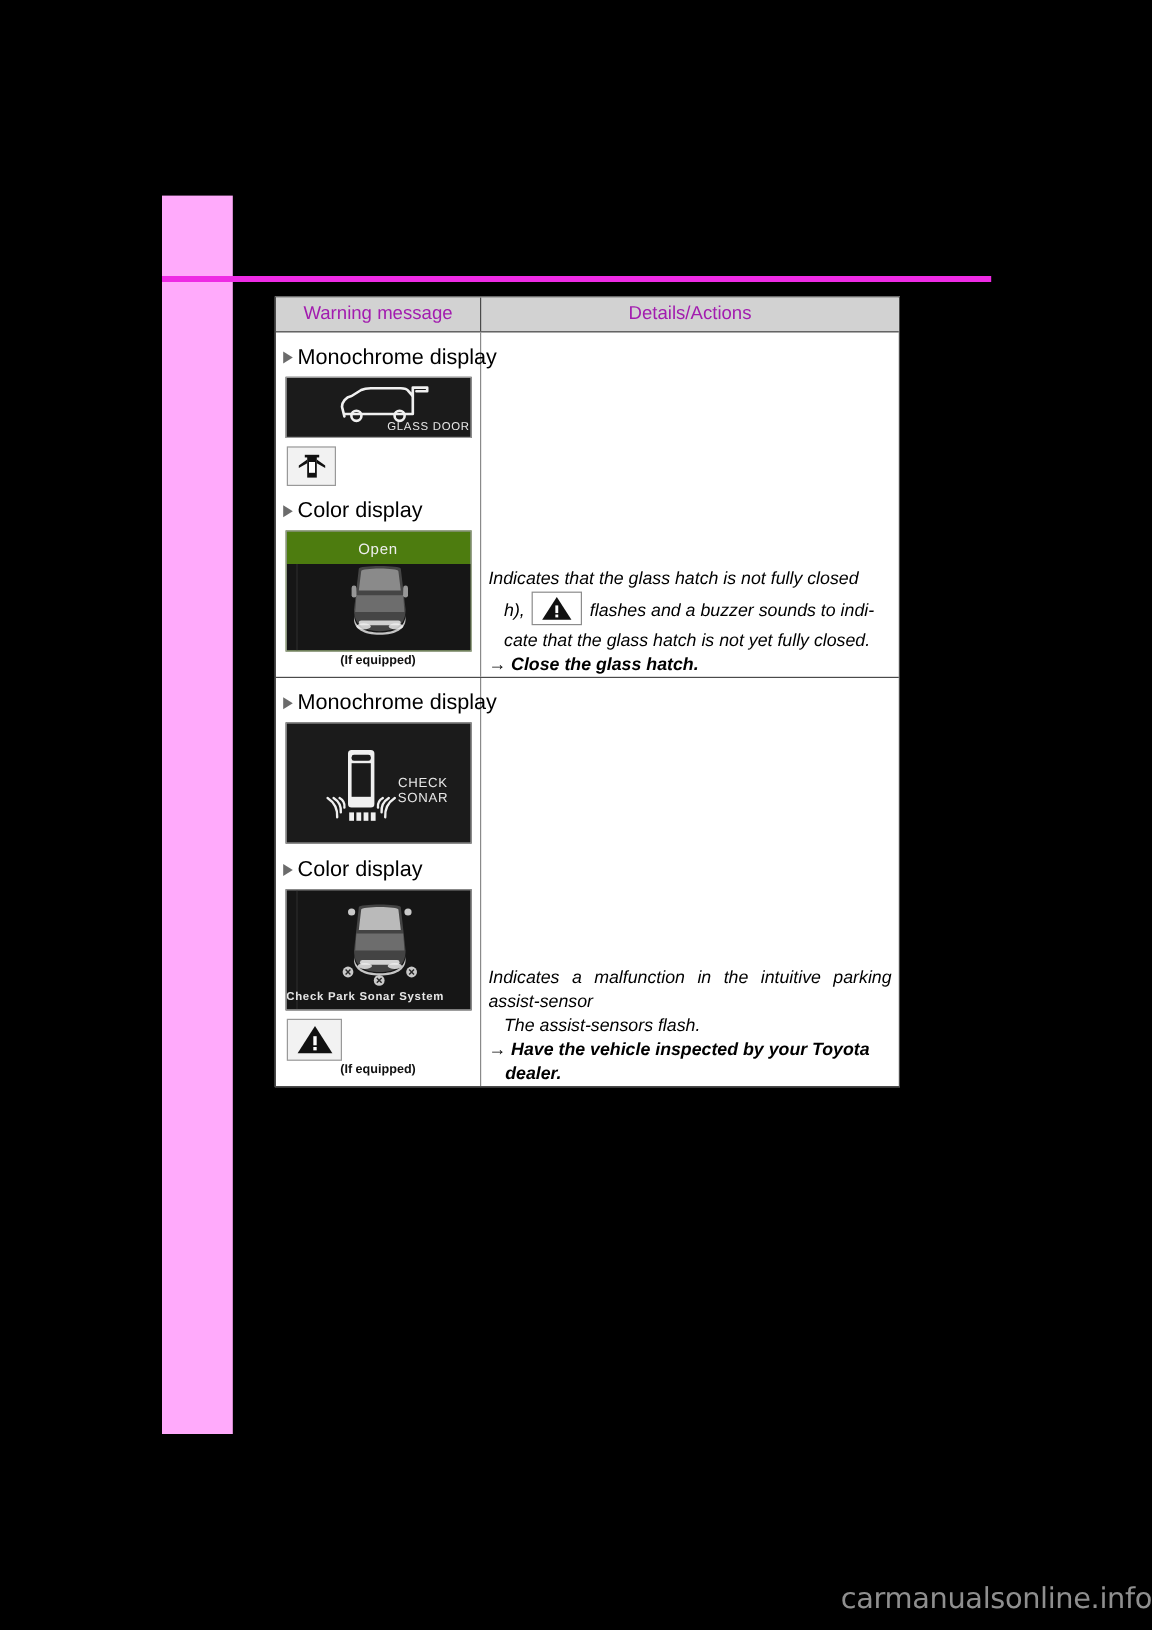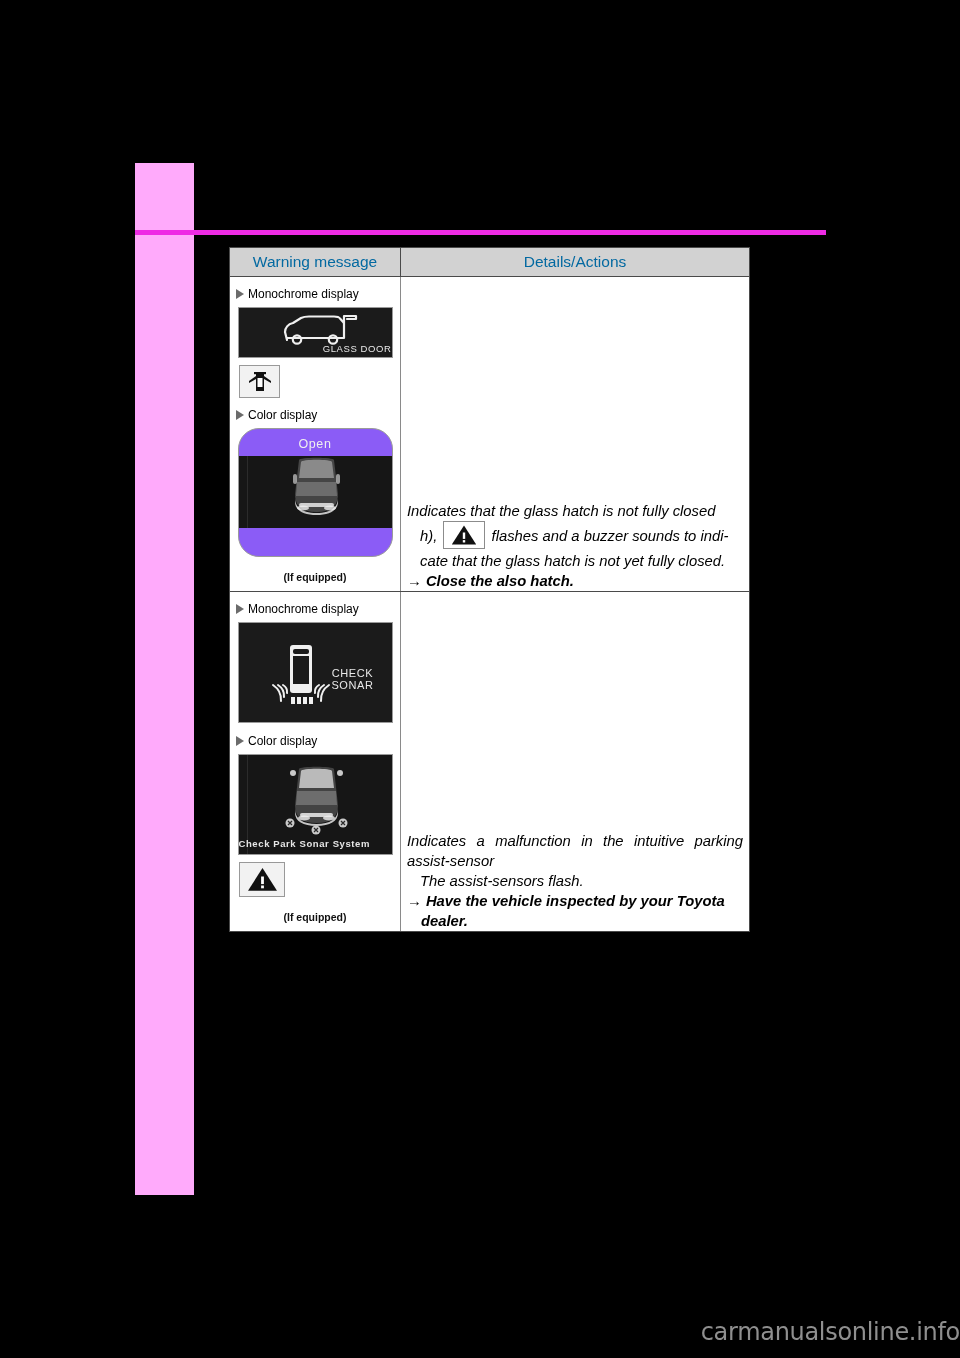--- a/index.html
+++ b/index.html
@@ -43,21 +43,21 @@
     border: 1px solid #4a4a4a;
     box-sizing: border-box;
   }
   .thead {
     display: flex;
     background: #d2d2d2;
     border-bottom: 1px solid #4a4a4a;
   }
   .th {
     font-size: 15.5px;
-    color: #0369a1;
+    color: #a21caf;
     text-align: center;
     padding: 5px 0 5px 0;
     box-sizing: border-box;
   }
   .th-left {
     width: 171px;
     border-right: 1px solid #4a4a4a;
   }
   .th-right {
     width: 348px;
@@ -82,21 +82,21 @@
     padding: 0 6px;
     display: flex;
     flex-direction: column;
     justify-content: flex-end;
     font-style: italic;
   }
 
   
   .disp-label {
     align-self: flex-start;
-    font-size: 12px;
+    font-size: 18px;
     color: #000;
     margin: 2px 0 6px 6px;
     display: flex;
     align-items: center;
     white-space: nowrap;
   }
   .tri {
     width: 0; height: 0;
     border-left: 8px solid #6b6b6b;
     border-top: 5.5px solid transparent;
@@ -105,21 +105,21 @@
   }
 
   .screen {
     position: relative;
     background: #1b1b1b;
     border: 1px solid #9a9a9a;
     box-sizing: border-box;
     overflow: hidden;
   }
   .screen-mono-1 { width: 155px; height: 51px; }
-  .screen-color-1 { width: 155px; height: 129px; background:#8b5cf6;border-radius:21px; }
+  .screen-color-1 { width: 155px; height: 101px; background:#4d7c0f; }
   .screen-mono-2 { width: 155px; height: 101px; }
   .screen-color-2 { width: 155px; height: 101px; background:#161616; }
 
   .mono-text {
     position: absolute;
     color: #e8e8e8;
     font-family: "Liberation Sans", sans-serif;
     letter-spacing: 0.6px;
   }
   .glassdoor-text {
@@ -160,21 +160,21 @@
     align-items: center;
     justify-content: center;
     box-sizing: border-box;
   }
   .icon-box.wide { width: 46px; height: 35px; }
 
   .caption {
     font-size: 10.5px;
     font-weight: bold;
     color: #111;
-    margin-top: 14px;
+    margin-top: 1px;
   }
 
   
   .body-text {
     font-size: 14.8px;
     line-height: 20px;
     color: #000;
   }
   .ln { display: block; }
   .ln.just {
@@ -292,21 +292,21 @@
               <path d="M13 1 L25.2 20 L0.8 20 Z" fill="#111"></path>
               <rect x="11.8" y="8" width="2.4" height="6.4" fill="#fff"></rect>
               <rect x="11.8" y="15.6" width="2.4" height="2.4" fill="#fff"></rect>
             </svg>
           </span>
           <span>flashes and a buzzer sounds to indi-</span>
         </span>
         <span class="ln indent">cate that the glass hatch is not yet fully closed.</span>
         <span class="ln hang">
           <span class="arrow">→</span>
-          <span class="bold">Close the also hatch.</span>
+          <span class="bold">Close the glass hatch.</span>
         </span>
       </div>
     </div>
   </div>
 
   <div class="trow">
     <div class="cell-left">
 
       <div class="disp-label">
         <span class="tri"></span>

